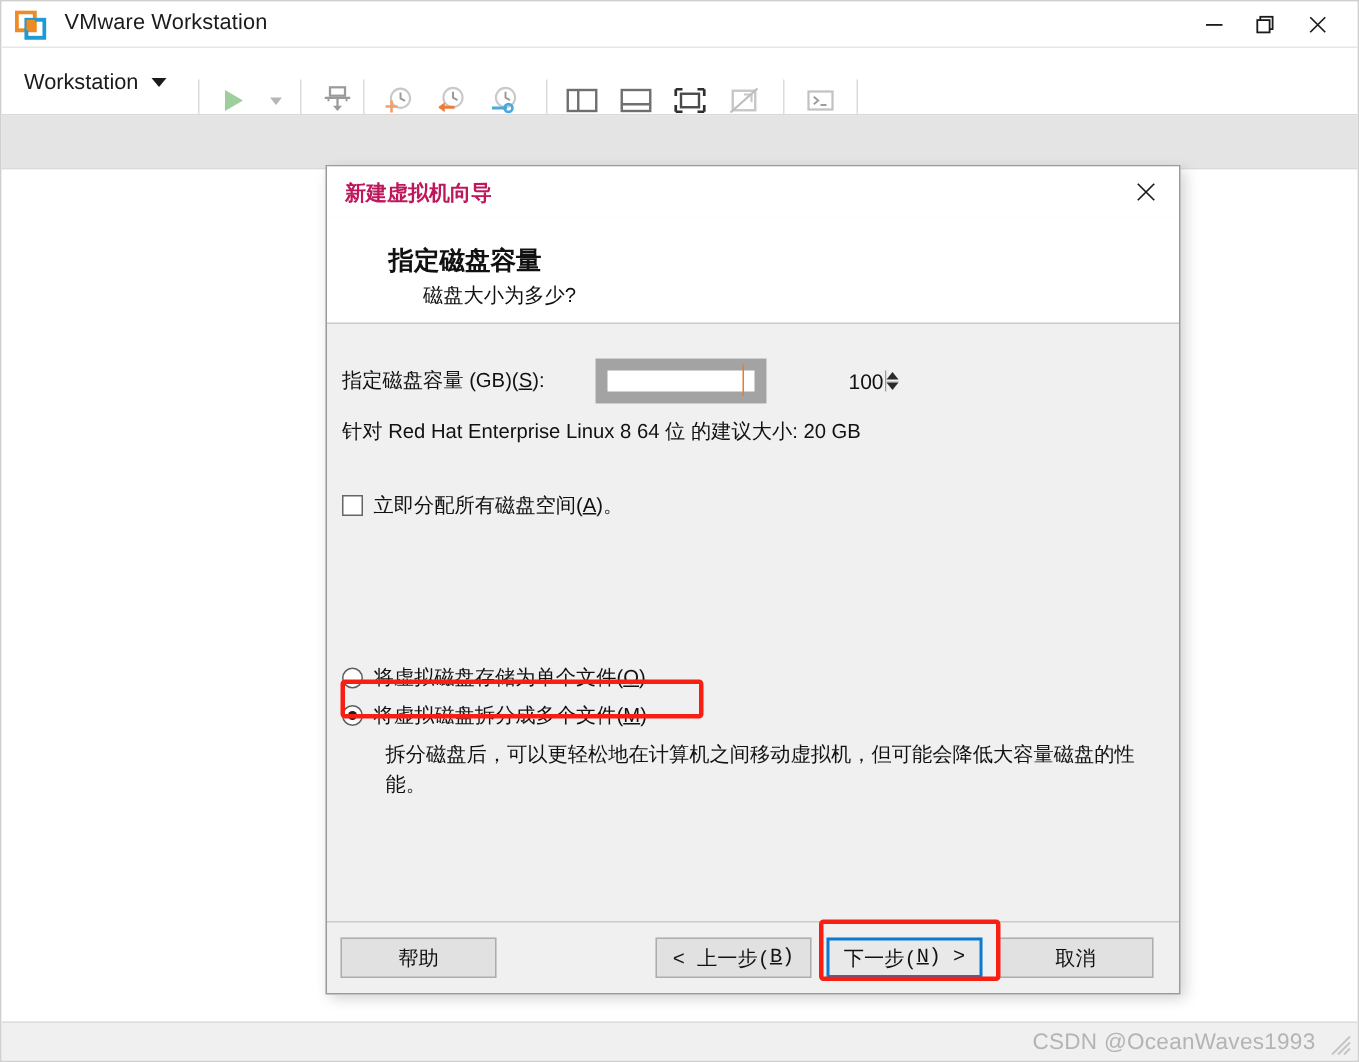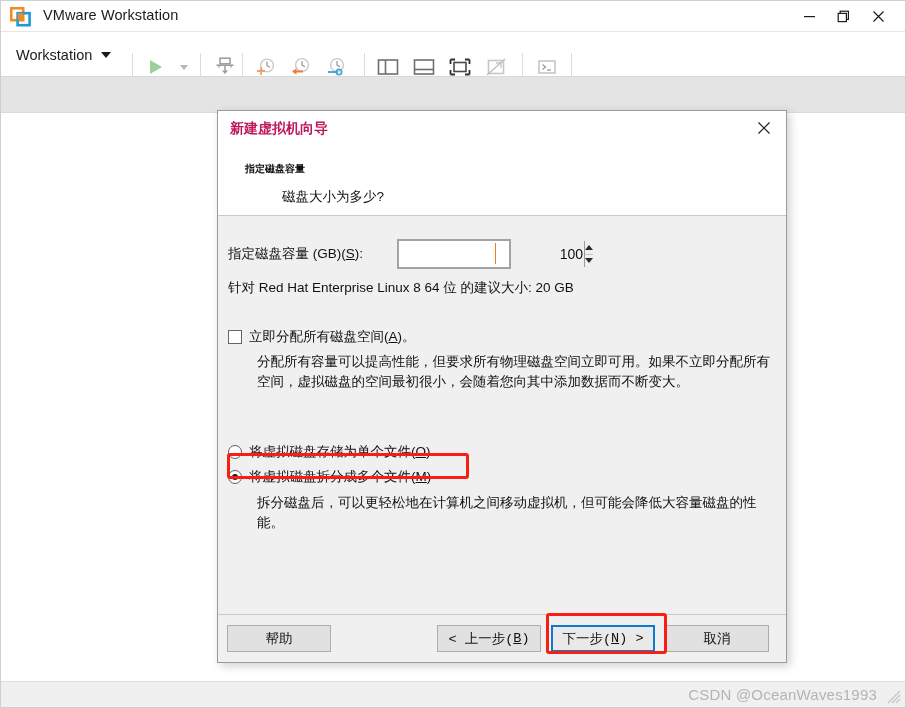--- a/index.html
+++ b/index.html
@@ -201,22 +201,22 @@
     position: absolute;
     left: 0; top: 34px;
     width: 568px;
     height: 71px;
     background: #ffffff;
     border-bottom: 1px solid #c9c9c9;
     box-sizing: border-box;
   }
   #wiz-heading {
     position: absolute;
-    left: 27px; top: 17px;
-    font-size: 10px;
+    left: 41px; top: 17px;
+    font-size: 17px;
     font-weight: bold;
     color: #111;
     white-space: nowrap;
   }
   #wiz-subheading {
     position: absolute;
     left: 64px; top: 43px;
     font-size: 13.5px;
     color: #111;
     white-space: nowrap;
@@ -245,21 +245,21 @@
     color: #111;
     white-space: nowrap;
   }
   #disksize-label .mn { text-decoration: underline; }
   #spin-wrap {
     position: absolute;
     left: 169px;
     top: 0;
     width: 114px;
     height: 30px;
-    border: 2px solid #a3a3a3;
+    border: 8px solid #a3a3a3;
     background: #ffffff;
     box-sizing: border-box;
     display: flex;
   }
   #disksize-input {
     flex: 1 1 auto;
     border: 0;
     outline: 0;
     background: transparent;
     text-align: right;
@@ -654,21 +654,20 @@
         </div>
         <div id="caret-bar"></div>
       </div>
 
       <div id="rec-size">针对 Red Hat Enterprise Linux 8 64 位 的建议大小: 20 GB</div>
 
       <div id="alloc-row">
         <span class="cb-box"></span>
         <span class="opt-label"><span>立即分配所有磁盘空间(</span><span class="mn">A</span><span>)。</span></span>
       </div>
-      <div id="alloc-desc">分配所有容量可以提高性能，但要求所有物理磁盘空间立即可用。如果不立即分配所有空间，虚拟磁盘的空间最初很小，会随着您向其中添加数据而不断变大。</div>
 
       <div id="radio-single">
         <span class="rb"></span>
         <span class="opt-label"><span>将虚拟磁盘存储为单个文件(</span><span class="mn">O</span><span>)</span></span>
       </div>
 
       <div id="radio-split">
         <span class="rb checked"></span>
         <span class="opt-label"><span>将虚拟磁盘拆分成多个文件(</span><span class="mn">M</span><span>)</span></span>
       </div>

